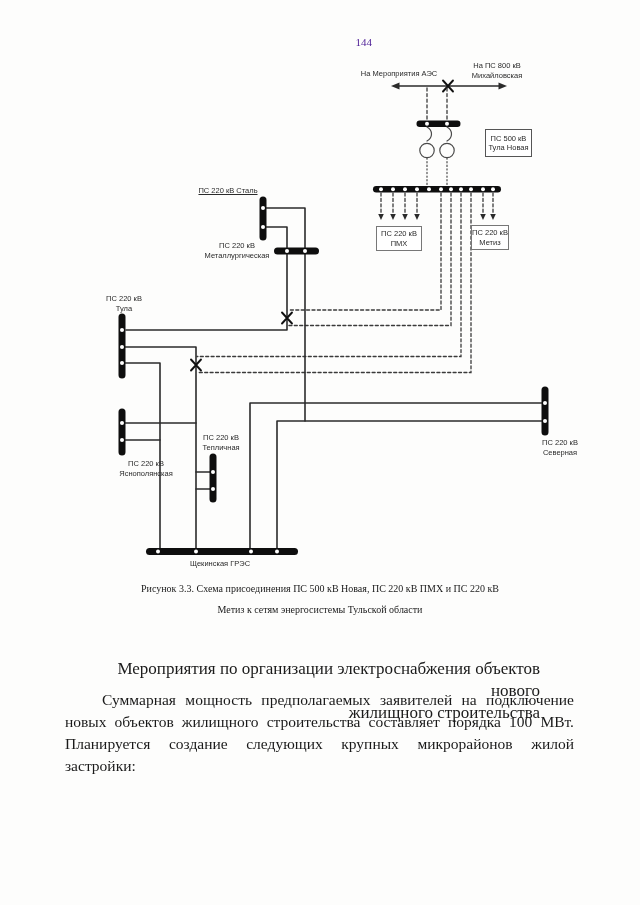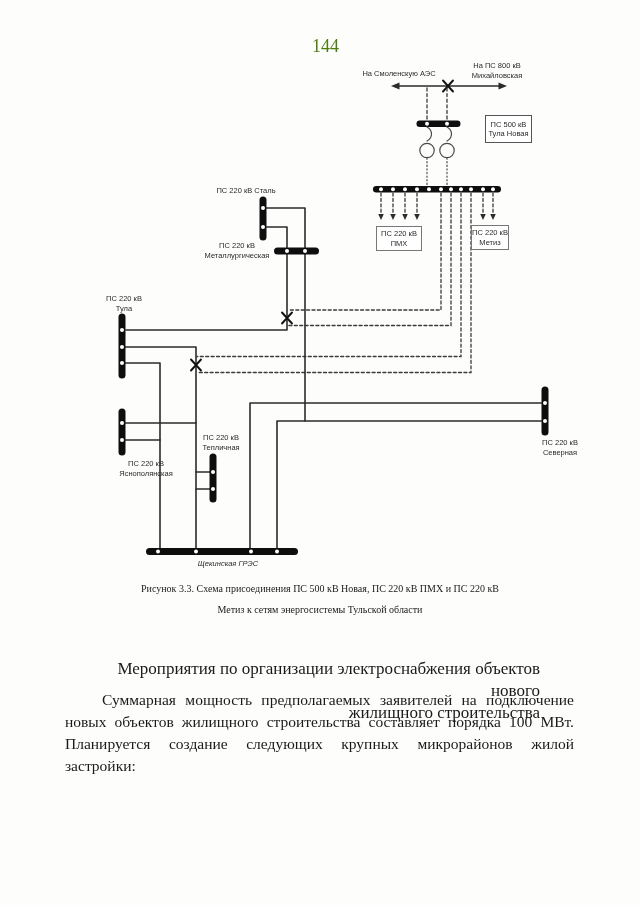--- a/index.html
+++ b/index.html
@@ -1,22 +1,22 @@
 <!DOCTYPE html>
 <html><head>
 <meta charset="utf-8">
 <style>
   html,body{margin:0;padding:0;background:#888;}
   .page{
     position:relative;width:640px;height:905px;background:#fdfdfc;margin:0 auto;
     font-family:"Liberation Serif",serif;color:#1a1a1a;overflow:hidden;
   }
   .page-number{
-    position:absolute;top:36px;left:312px;width:60px;text-align:left;
-    font-size:18px;color:#4d7c0f;
+    position:absolute;top:36px;left:312px;width:60px;text-align:right;
+    font-size:11px;color:#4c1d95;
   }
   
   .diagram{position:absolute;left:0;top:0;width:640px;height:580px;}
   .scheme-svg{position:absolute;left:0;top:0;}
   .dlabel{
     position:absolute;font-family:"Liberation Sans",sans-serif;font-size:7.5px;
     line-height:9.5px;color:#2a2a2a;white-space:pre-line;text-align:center;
     transform:translateX(-50%);
   }
   .dbox{
@@ -174,41 +174,41 @@
         <g>
           <rect x="146" y="548" width="152" height="7" rx="3.5" fill="#0e0e0e"></rect>
           <circle cx="158" cy="551.5" r="2" fill="#fff"></circle>
             <circle cx="196" cy="551.5" r="2" fill="#fff"></circle>
           <circle cx="251" cy="551.5" r="2" fill="#fff"></circle>
             <circle cx="277" cy="551.5" r="2" fill="#fff"></circle>
         </g>
       </g>
     </svg>
 
-    <div class="dlabel" style="left:399px;top:69px;">На Смоленскую АЭС</div>
+    <div class="dlabel" style="left:399px;top:69px;">На Мероприятия АЭС</div>
     <div class="dlabel" style="left:497px;top:61px;">На ПС 800 кВ
 Михайловская</div>
-    <div class="dbox" style="left:485px;top:115px;width:47px;height:28px;">ПС 500 кВ
+    <div class="dbox" style="left:485px;top:129px;width:47px;height:28px;">ПС 500 кВ
 Тула Новая</div>
     <div class="dbox light" style="left:376px;top:226px;width:46px;height:25px;">ПС 220 кВ
 ПМХ</div>
     <div class="dbox light" style="left:471px;top:225px;width:38px;height:25px;">ПС 220 кВ
 Метиз</div>
-    <div class="dlabel" style="left:246px;top:186px;">ПС 220 кВ Сталь</div>
+    <div class="dlabel" style="left:228px;top:186px;text-decoration:underline;">ПС 220 кВ Сталь</div>
     <div class="dlabel" style="left:237px;top:241px;">ПС 220 кВ
 Металлургическая</div>
     <div class="dlabel" style="left:124px;top:294px;">ПС 220 кВ
 Тула</div>
     <div class="dlabel" style="left:146px;top:459px;">ПС 220 кВ
 Яснополянская</div>
     <div class="dlabel" style="left:221px;top:433px;">ПС 220 кВ
 Тепличная</div>
     <div class="dlabel" style="left:560px;top:438px;">ПС 220 кВ
 Северная</div>
-    <div class="dlabel" style="left:228px;top:559px;font-style:italic;">Щекинская ГРЭС</div>
+    <div class="dlabel" style="left:220px;top:559px;">Щекинская ГРЭС</div>
   </div>
 
   <div class="caption">Рисунок 3.3. Схема присоединения ПС 500 кВ Новая, ПС 220 кВ ПМХ и ПС 220 кВ
 Метиз к сетям энергосистемы Тульской области</div>
 
   <div class="heading">Мероприятия по организации электроснабжения объектов нового
 жилищного строительства</div>
 
   <div class="bodytext">
     <p class="para">Суммарная мощность предполагаемых заявителей на подключение

